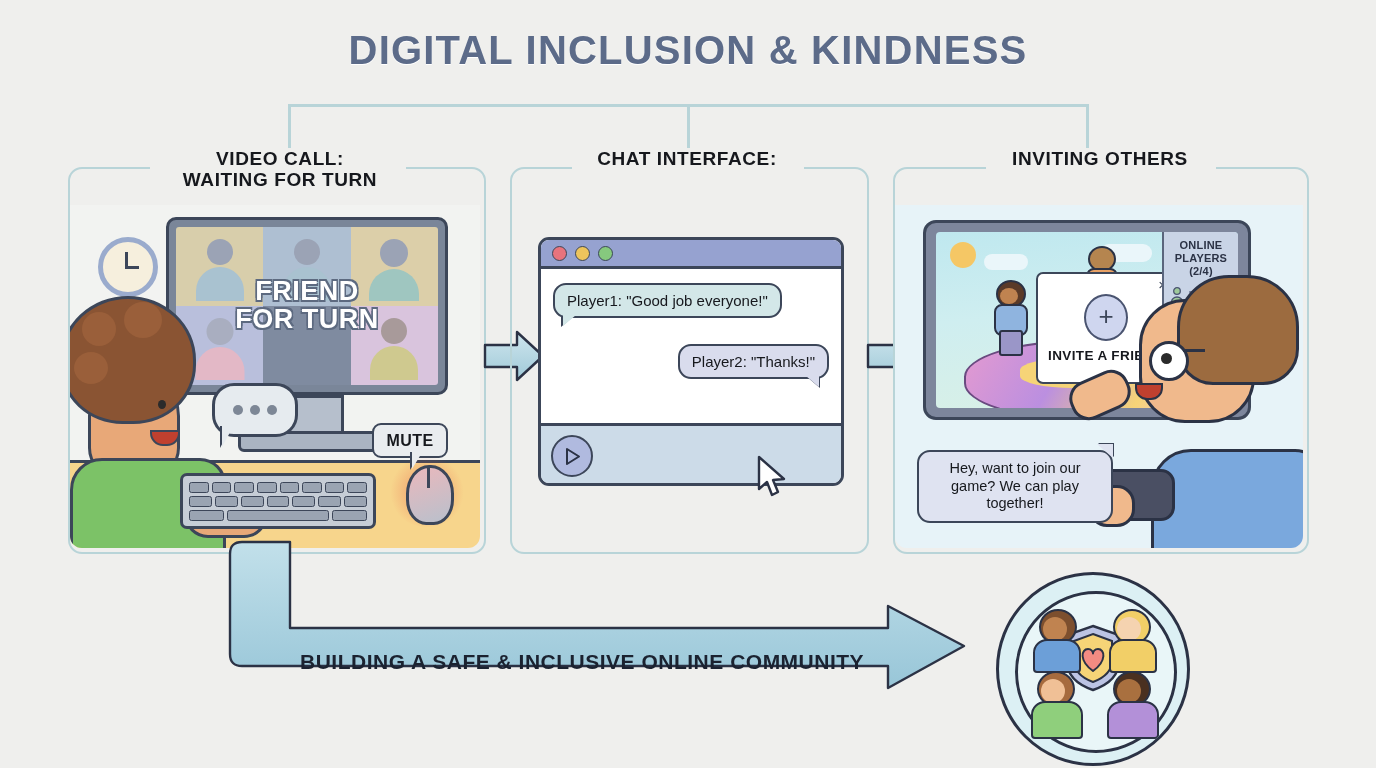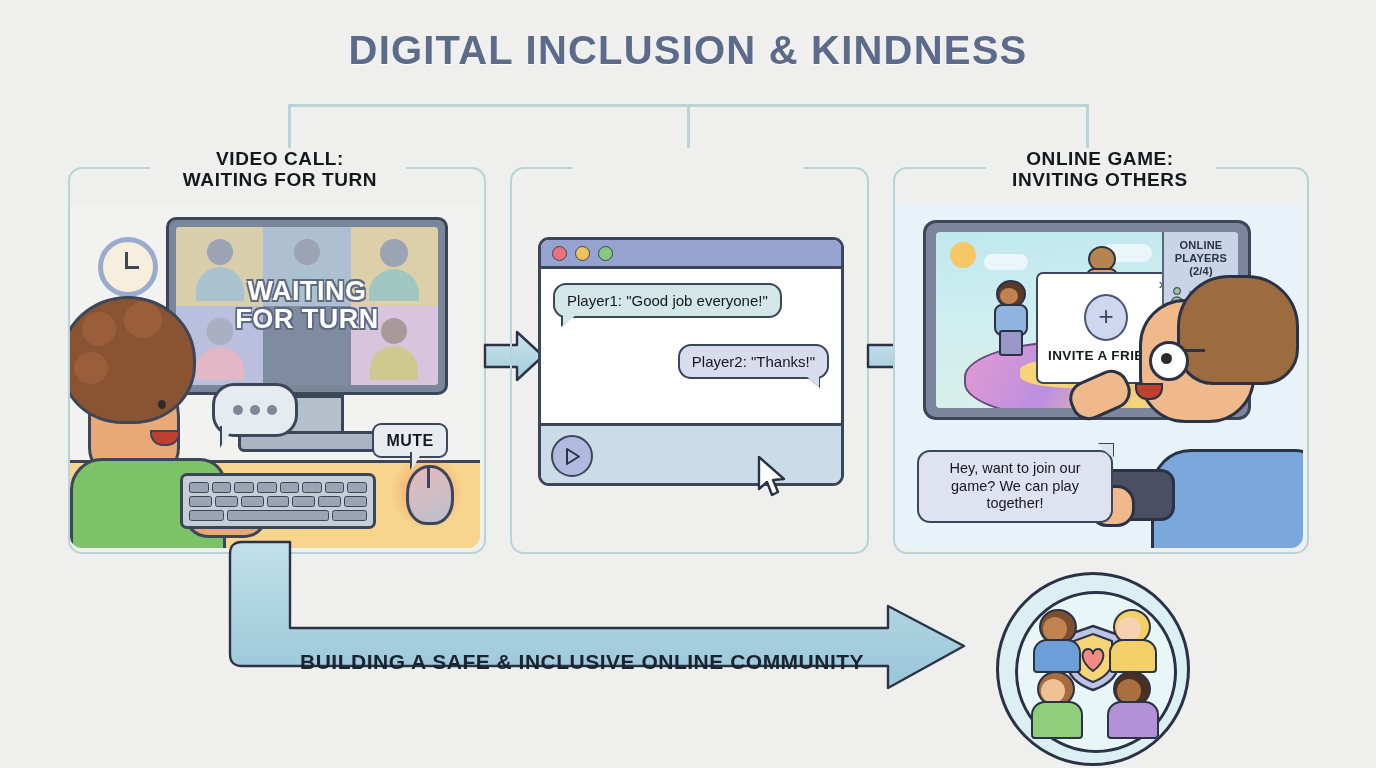--- a/index.html
+++ b/index.html
@@ -221,21 +221,21 @@
           <div class="head" style="top:12px;width:27px;height:27px;background:#a9aec0;"></div>
           <div class="body" style="top:41px;width:49px;height:33px;background:#e3b8c6;"></div>
         </div>
         <div class="tile" style="background:#7f8ba0;"></div>
         <div class="tile" style="background:#d9c4dd;">
           <div class="head" style="top:12px;width:26px;height:26px;background:#a89a9a;"></div>
           <div class="body" style="top:40px;width:48px;height:34px;background:#cfc98f;"></div>
         </div>
       </div>
       <div class="waitover">
-        <div>WAITING</div>
+        <div>FRIEND</div>
         <div>FOR TURN</div>
       </div>
     </div>
     <div class="abs mon-neck" style="left:206px;top:190px;width:62px;height:38px;"></div>
     <div class="abs mon-base" style="left:168px;top:226px;width:140px;height:15px;"></div>
 
     <div class="abs" style="left:-4px;top:85px;width:175px;height:258px;">
       <div class="abs" style="left:22px;top:82px;width:86px;height:100px;background:#e8a878;border:3px solid #3c4659;border-radius:44px 44px 30px 30px;"></div>
       <div class="abs" style="left:-6px;top:6px;width:130px;height:122px;background:#8a5433;border:3px solid #3c4659;border-radius:50% 50% 46% 46%;"></div>
       <div class="abs" style="left:16px;top:22px;width:34px;height:34px;background:#9a5f3a;border-radius:50%;"></div>
@@ -298,20 +298,21 @@
       <stop offset="0" stop-color="#cfe6ee"></stop>
           <stop offset="1" stop-color="#9fc9d8"></stop>
         </linearGradient>
       </defs>
     <path d="M2 18 L34 18 L34 5 L60 29 L34 53 L34 40 L2 40 Z" fill="url(#ag1)" stroke="#2b3245" stroke-width="2.4" stroke-linejoin="round"></path>
   </svg>
 
   <div class="abs panel" style="left:510px;top:167px;width:355px;height:383px;"></div>
   <div class="abs title-mask" style="left:572px;top:148px;width:232px;height:52px;"></div>
   <div class="abs panel-title" style="left:547px;top:148px;width:280px;">
+    <div class="pt1">CHAT INTERFACE:</div>
   </div>
 
   <div class="abs chatwin" style="left:538px;top:237px;width:300px;height:243px;">
     <div class="chatbar">
       <div class="dot" style="background:#e8737d;"></div>
       <div class="dot" style="background:#edc45c;"></div>
       <div class="dot" style="background:#86c97e;"></div>
     </div>
     <div class="chatbody">
       <div style="text-align:left;">
@@ -340,21 +341,20 @@
       <stop offset="0" stop-color="#cfe6ee"></stop>
           <stop offset="1" stop-color="#9fc9d8"></stop>
         </linearGradient>
       </defs>
     <path d="M2 18 L34 18 L34 5 L60 29 L34 53 L34 40 L2 40 Z" fill="url(#ag2)" stroke="#2b3245" stroke-width="2.4" stroke-linejoin="round"></path>
   </svg>
 
   <div class="abs panel" style="left:893px;top:167px;width:412px;height:383px;"></div>
   <div class="abs title-mask" style="left:986px;top:148px;width:230px;height:52px;"></div>
   <div class="abs panel-title" style="left:960px;top:148px;width:280px;">
-    <div class="pt1">ONLINE GAME:</div>
     <div class="pt2">INVITING OTHERS</div>
   </div>
 
   <div class="abs" style="left:895px;top:205px;width:408px;height:343px;overflow:hidden;border-radius:0 0 12px 12px;">
     <div class="abs" style="left:0;top:0;width:408px;height:343px;background:#e7f3f8;"></div>
 
     <div class="abs tablet" style="left:28px;top:15px;width:328px;height:200px;padding:9px 10px;box-sizing:border-box;">
       <div class="tabscreen" style="width:100%;height:100%;">
 
         <div class="abs" style="left:14px;top:10px;width:26px;height:26px;border-radius:50%;background:#f5c765;"></div>

